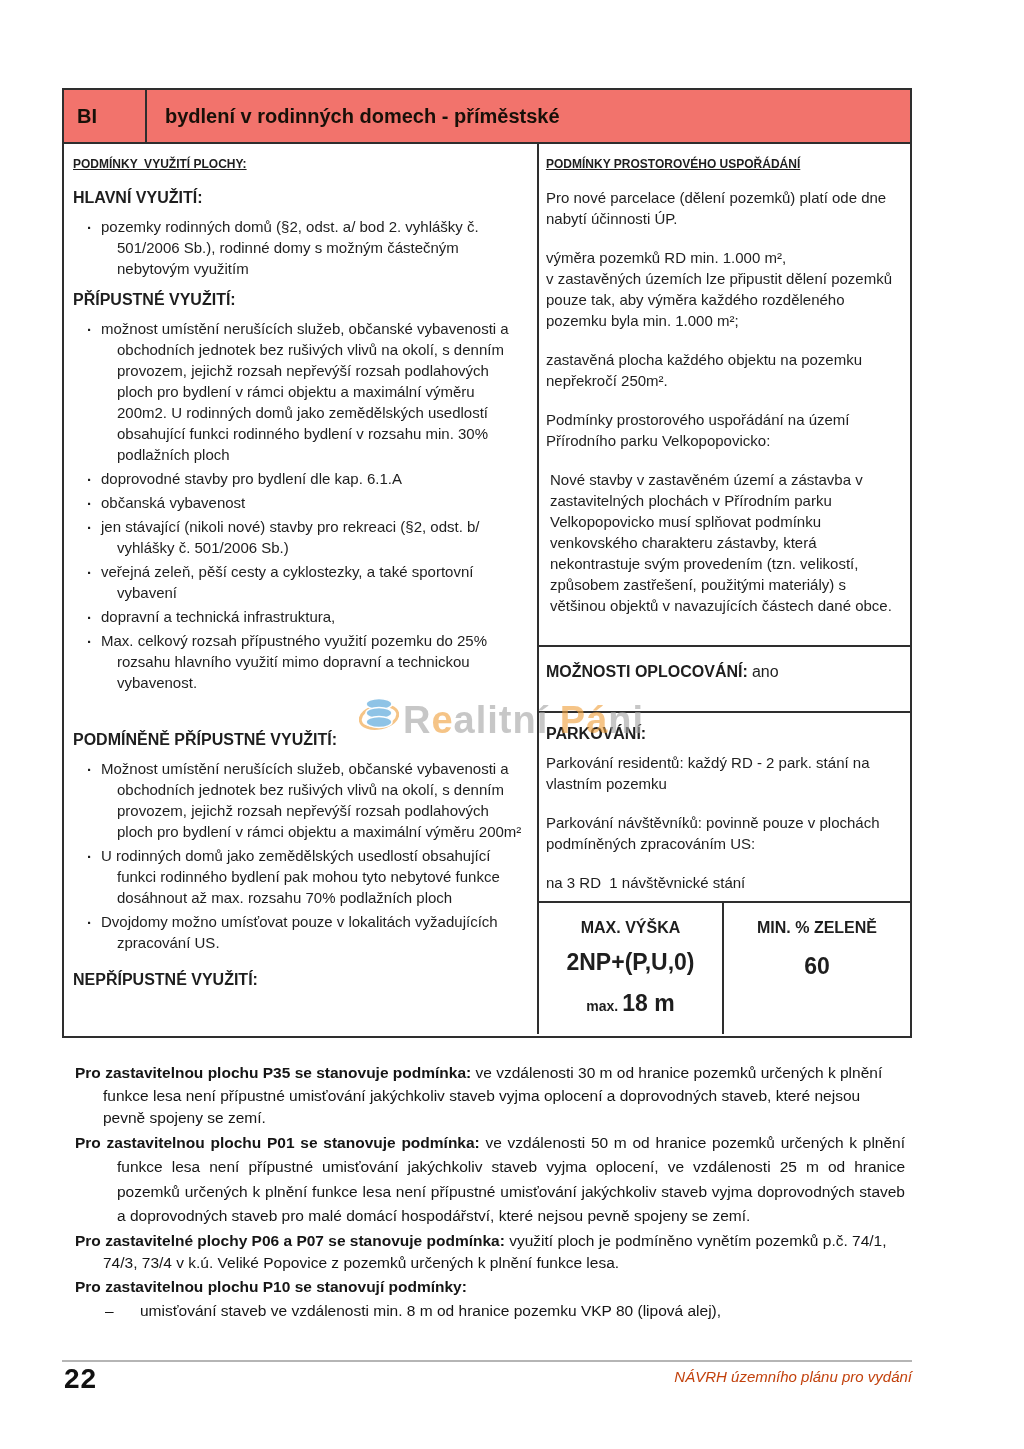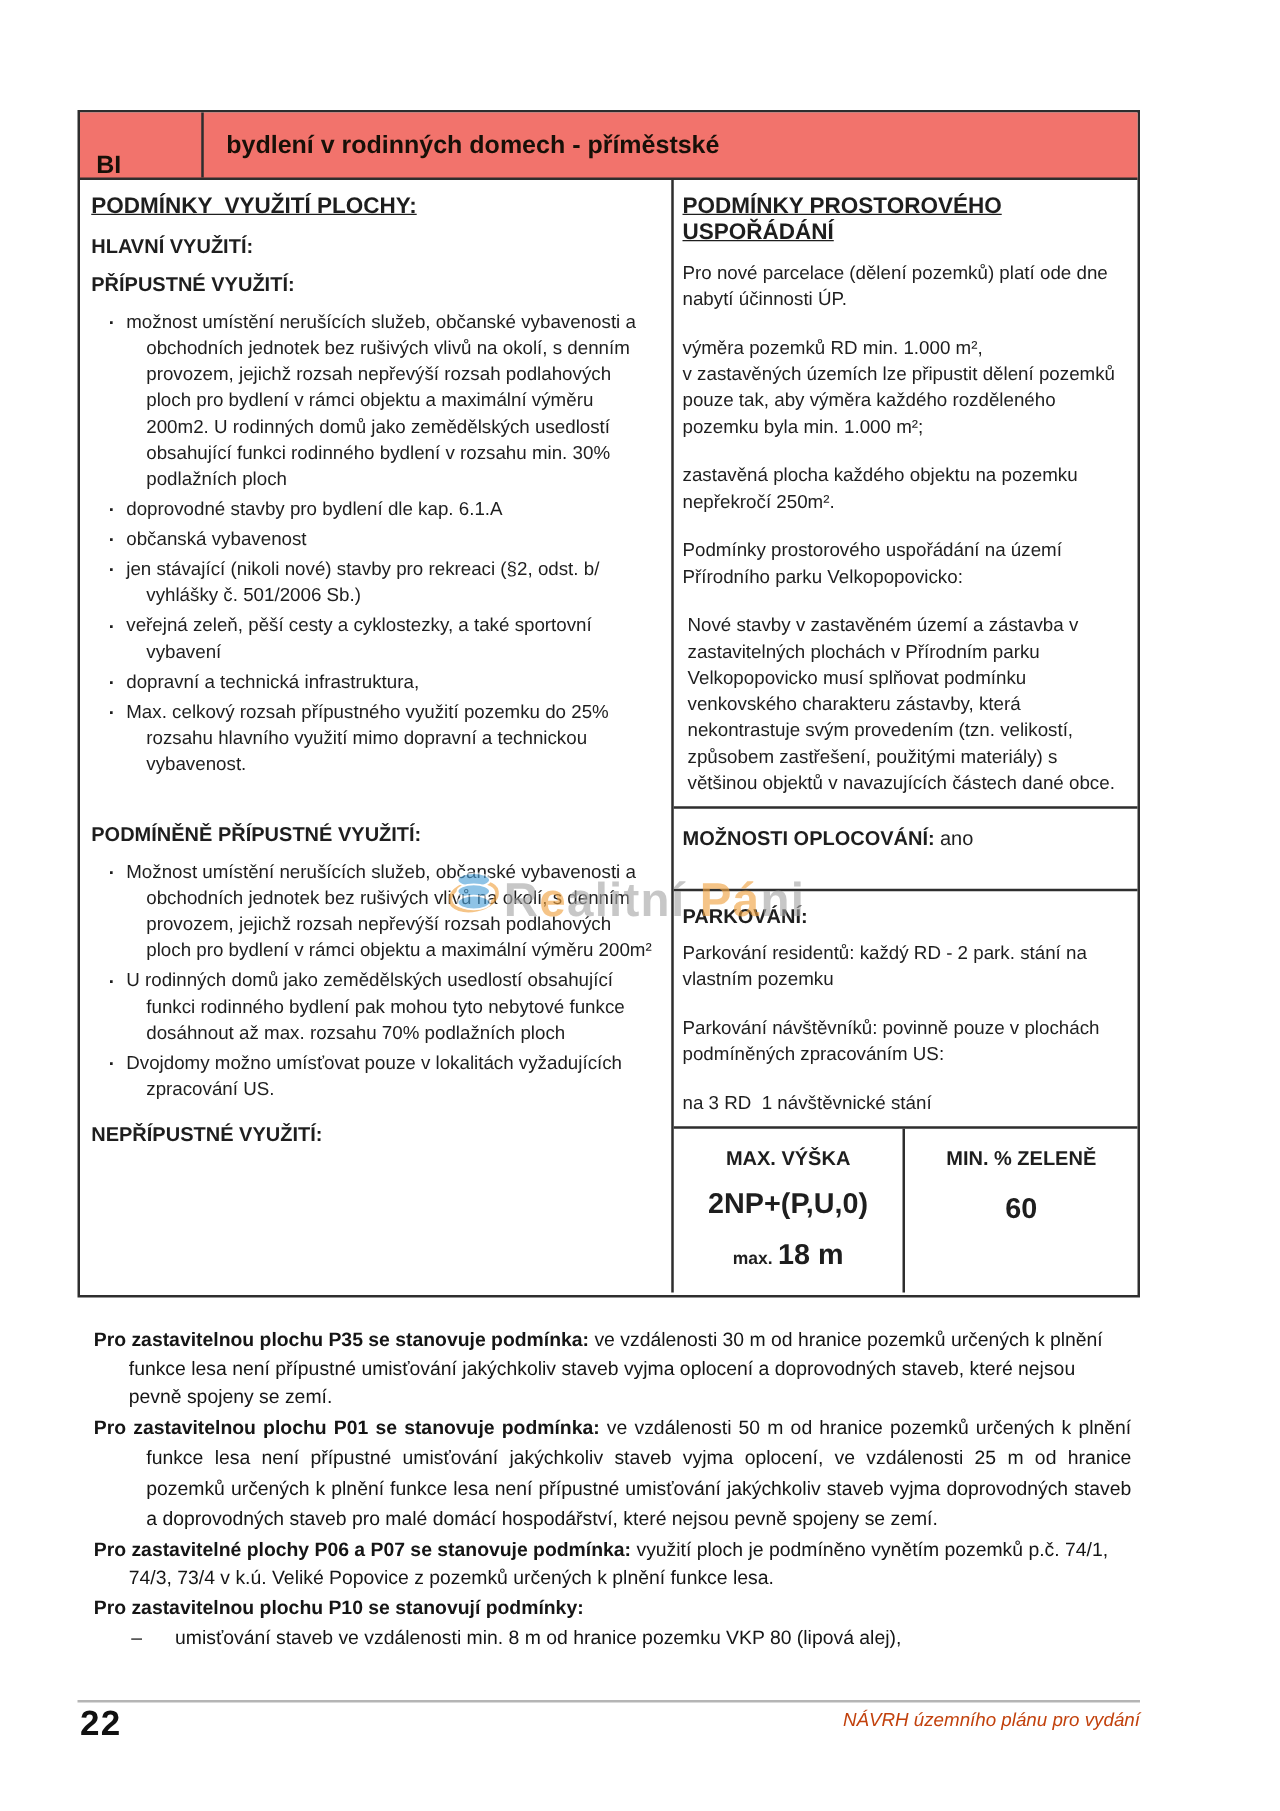--- a/index.html
+++ b/index.html
@@ -18,23 +18,23 @@
     width: 850px; height: 950px;
     border: 2px solid #2e2e2e;
     background: #ffffff;
   }
   .hdr-row {
     display: flex; height: 54px;
     background: #f2736c;
     border-bottom: 2px solid #2e2e2e;
   }
   .hdr-code {
-    width: 99px; border-right: 2px solid #2e2e2e;
+    width: 83px; border-right: 2px solid #2e2e2e;
     font-weight: bold; font-size: 20px; color: #181008;
-    padding: 31px 0 0 13px;
+    padding: 15px 0 0 13px;
   }
   .hdr-title {
     flex: 1; font-weight: bold; font-size: 20px; color: #181008;
     padding: 15px 0 0 2px;
     margin-left: 16px;
   }
   .tbl-body { display: flex; height: 890px; }
   .col-left {
     width: 475px; border-right: 2px solid #2e2e2e;
     padding: 8px 10px 0 9px;
@@ -43,21 +43,21 @@
   }
   .col-right { flex: 1; display: flex; flex-direction: column; font-size: 15px; line-height: 21px; }
   .rrow1 { height: 503px; border-bottom: 2px solid #2e2e2e; padding: 8px 6px 0 7px; overflow: hidden; }
   .rrow2 { height: 66px;  border-bottom: 2px solid #2e2e2e; padding: 14px 6px 0 7px; }
   .rrow3 { height: 190px; border-bottom: 2px solid #2e2e2e; padding: 8px 6px 0 7px; overflow: hidden; }
   .rrow4 { flex: 1; display: flex; }
   .rrow4a { width: 185px; border-right: 2px solid #2e2e2e; text-align: center; padding-top: 14px; }
   .rrow4b { flex: 1; text-align: center; padding-top: 14px; }
 
   .sec-title {
-    font-weight: bold; font-size: 18px;
+    font-weight: bold; font-size: 12px;
     text-decoration: underline;
     margin: 2px 0 12px 0;
   }
   .sec-head { font-weight: bold; font-size: 16px; margin: 10px 0 8px 0; }
   .sec-head.gap-lg { margin-top: 36px; }
   .sec-head.gap-md { margin-top: 16px; }
 
   .bi {
     position: relative;
     padding-left: 44px; text-indent: -16px;
@@ -122,20 +122,21 @@
       <div class="hdr-code">BI</div>
       <div class="hdr-title">bydlení v rodinných domech - příměstské</div>
     </div>
 
     <div class="tbl-body">
 
       <div class="col-left">
         <div class="sec-title">PODMÍNKY &nbsp;VYUŽITÍ PLOCHY:</div>
 
         <div class="sec-head">HLAVNÍ VYUŽITÍ:</div>
+        <div class="bi">pozemky rodinných domů (§2, odst. a/ bod 2. vyhlášky č. 501/2006 Sb.), rodinné domy s možným částečným nebytovým využitím</div>
 
         <div class="sec-head">PŘÍPUSTNÉ VYUŽITÍ:</div>
         <div class="bi">možnost umístění nerušících služeb, občanské vybavenosti a obchodních jednotek bez rušivých vlivů na okolí, s denním provozem, jejichž rozsah nepřevýší rozsah podlahových ploch pro bydlení v rámci objektu a maximální výměru 200m2. U rodinných domů jako zemědělských usedlostí obsahující funkci rodinného bydlení v rozsahu min. 30% podlažních ploch</div>
         <div class="bi">doprovodné stavby pro bydlení dle kap. 6.1.A</div>
         <div class="bi">občanská vybavenost</div>
         <div class="bi">jen stávající (nikoli nové) stavby pro rekreaci (§2, odst. b/ vyhlášky č. 501/2006 Sb.)</div>
         <div class="bi">veřejná zeleň, pěší cesty a cyklostezky, a také sportovní vybavení</div>
         <div class="bi">dopravní a technická infrastruktura,</div>
         <div class="bi">Max. celkový rozsah přípustného využití pozemku do 25% rozsahu hlavního využití mimo dopravní a technickou vybavenost.</div>
 

